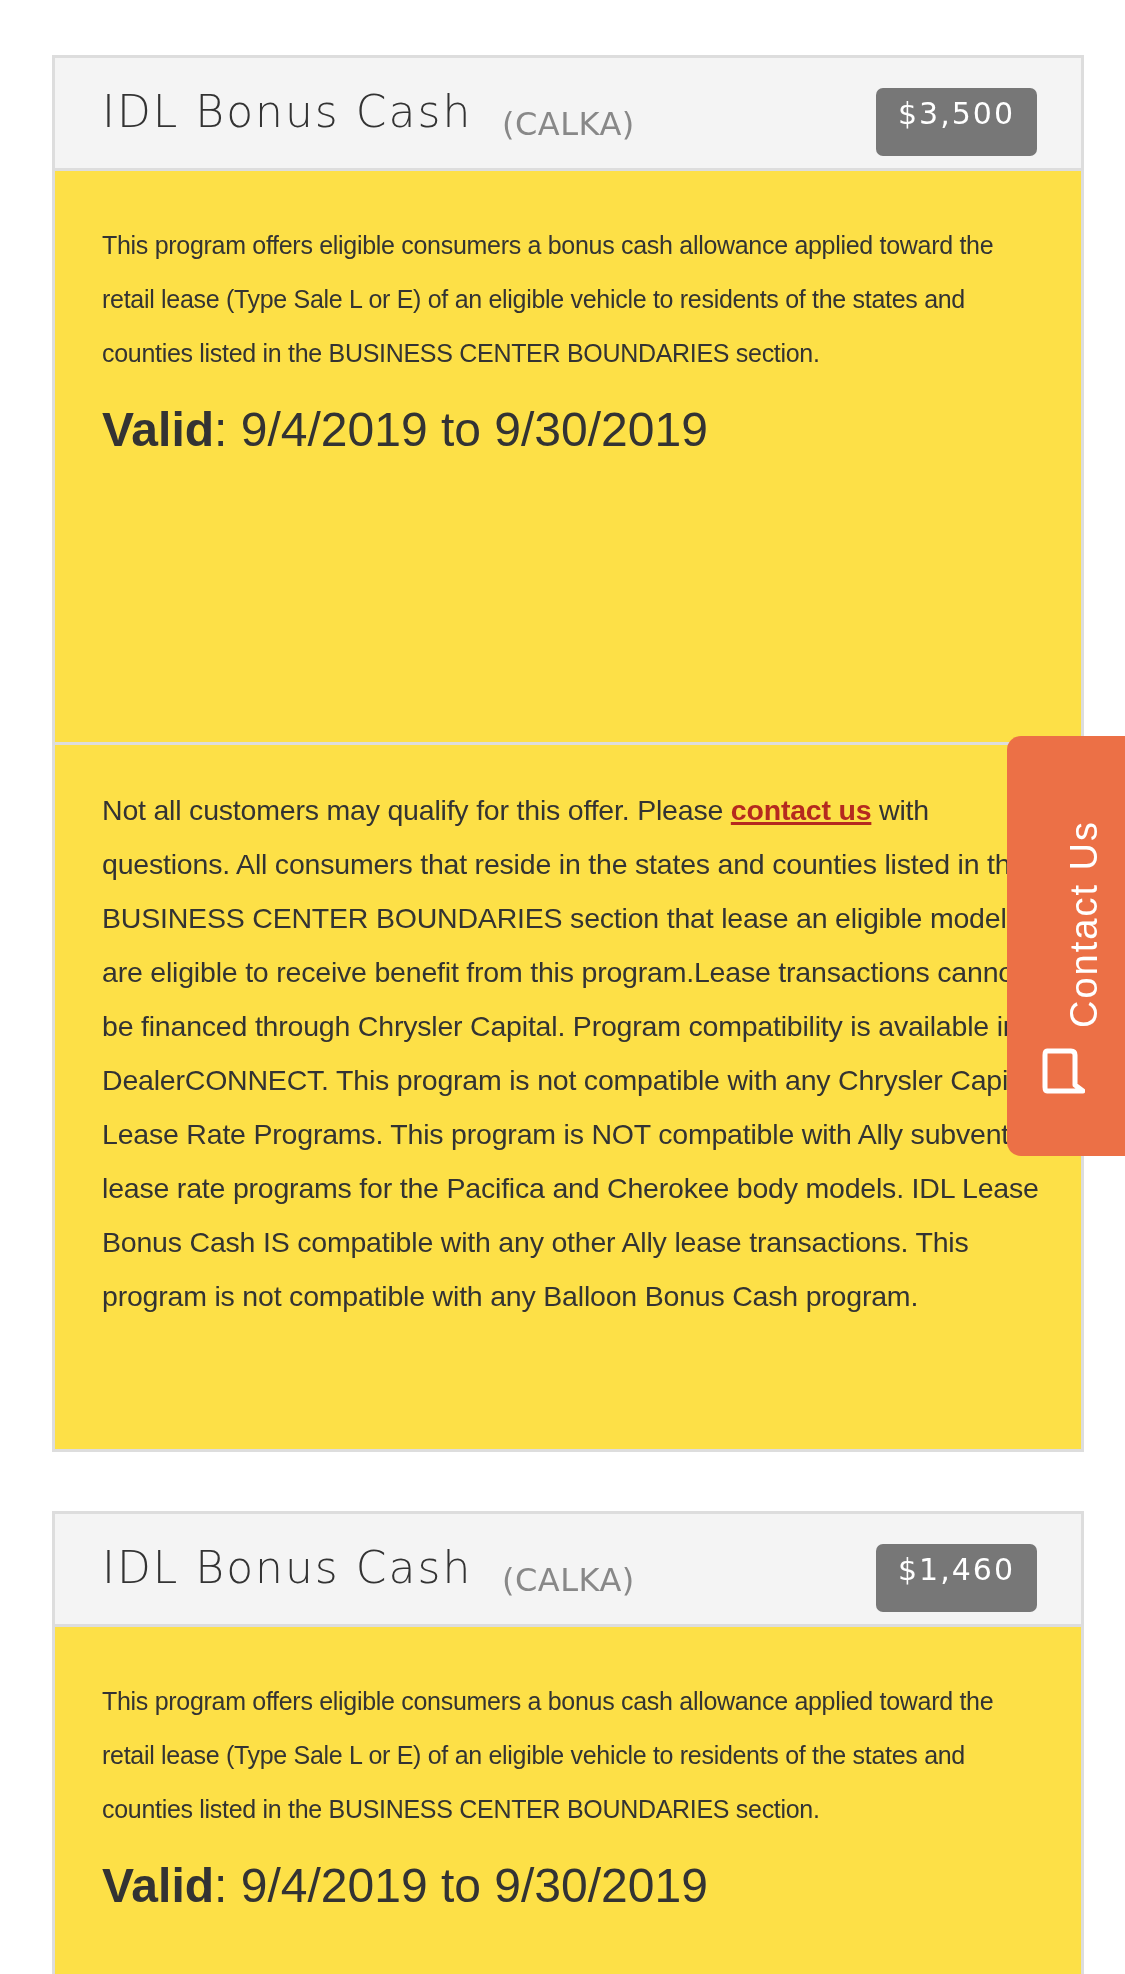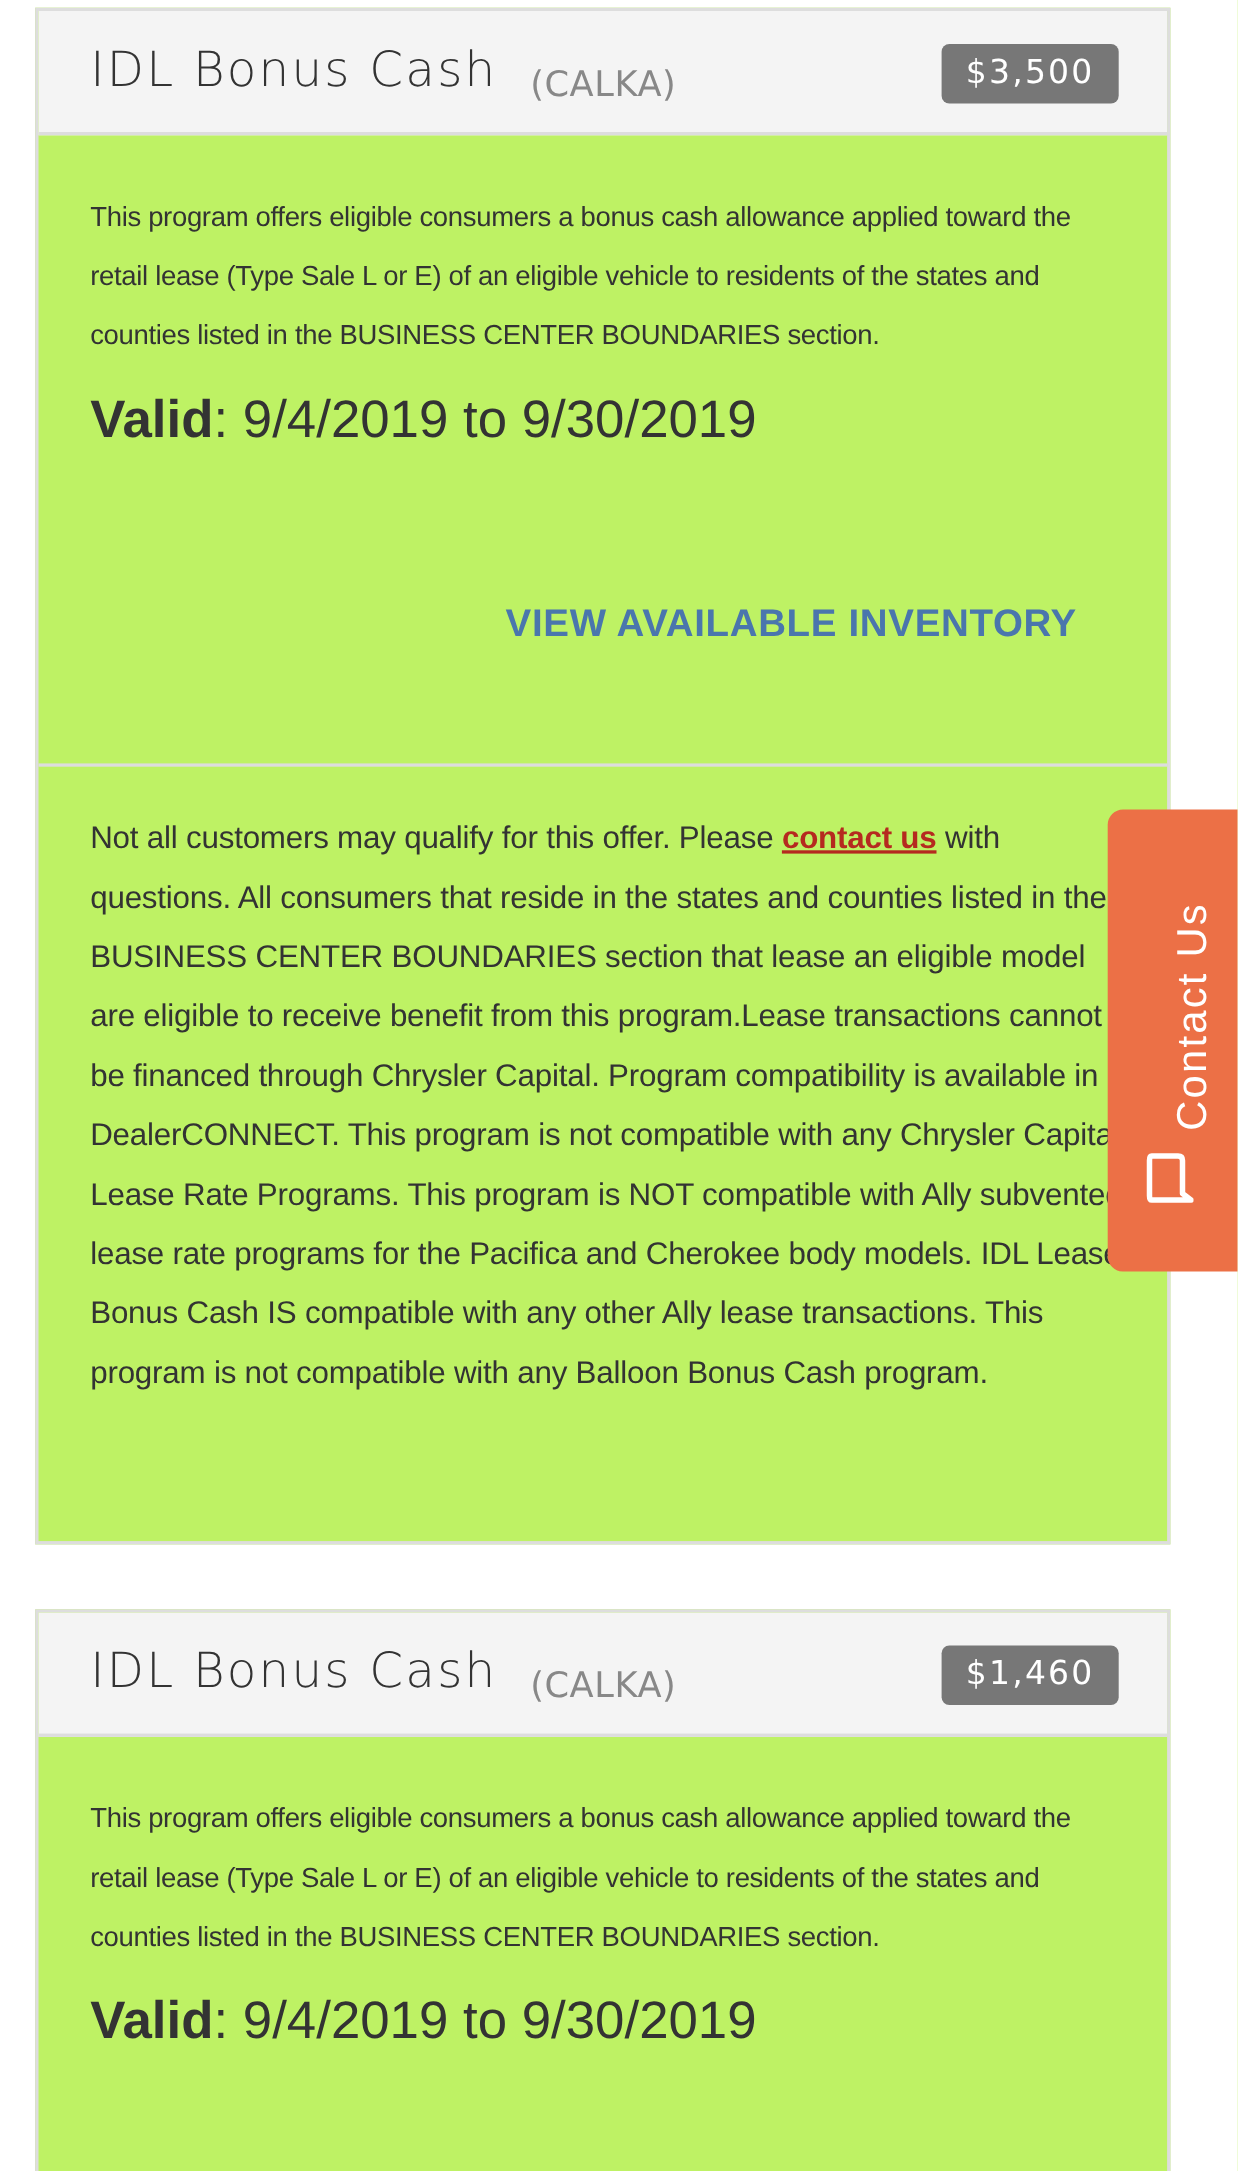--- a/index.html
+++ b/index.html
@@ -1,24 +1,25 @@
 <!DOCTYPE html>
 <html><head>
 <meta charset="utf-8">
 <style>
   * { box-sizing: border-box; margin: 0; padding: 0; }
   html, body { width: 1125px; height: 1974px; overflow: hidden; background: #ffffff; }
   body { font-family: "Liberation Sans", sans-serif; color: #333333; position: relative; }
 
   .card {
     position: absolute;
-    left: 32px;
+    left: 52px;
     width: 1032px;
     border: 3px solid #dddddd;
-    background: #bef264;
+    background: #fde047;
+    margin-top: 48px;
   }
   .card-1 { top: 7px; height: 1397px; }
   .card-2 { top: 1463px; height: 540px; }
 
   .card-header {
     background: #f4f4f4;
     height: 113px;
     border-bottom: 3px solid #dddddd;
     position: relative;
   }
@@ -39,21 +40,21 @@
     top: 47px;
     font-family: "DejaVu Sans", sans-serif;
     font-size: 32px;
     color: #888888;
     letter-spacing: 0.5px;
   }
   .amount-badge {
     position: absolute;
     right: 44px;
     top: 30px;
-    height: 54px;
+    height: 68px;
     padding: 0 22px;
     background: #777777;
     color: #ffffff;
     border-radius: 7px;
     font-family: "DejaVu Sans", sans-serif;
     font-size: 30px;
     letter-spacing: 2px;
     line-height: 52px;
   }
 
@@ -143,21 +144,20 @@
 
 <div class="card card-1">
   <div class="card-header">
     <span class="card-title">IDL Bonus Cash</span>
     <span class="card-code">(CALKA)</span>
     <span class="amount-badge">$3,500</span>
   </div>
   <div class="card-body">
     <p class="description">This program offers eligible consumers a bonus cash allowance applied toward the retail lease (Type Sale L or E) of an eligible vehicle to residents of the states and counties listed in the BUSINESS CENTER BOUNDARIES section.</p>
     <p class="valid-line"><span class="valid-label">Valid</span><span>: 9/4/2019 to 9/30/2019</span></p>
-    <a class="inventory-link">VIEW AVAILABLE INVENTORY</a>
   </div>
   <div class="disclaimer"><strong>Not all customers may qualify for this offer. Please </strong><a class="contact-link">contact us</a><strong> with questions.</strong><span> All consumers that reside in the states and counties listed in the BUSINESS CENTER BOUNDARIES section that lease an eligible model are eligible to receive benefit from this program.Lease transactions cannot be financed through Chrysler Capital. Program compatibility is available in DealerCONNECT. This program is not compatible with any Chrysler Capital Lease Rate Programs. This program is NOT compatible with Ally subvented lease rate programs for the Pacifica and Cherokee body models. IDL Lease Bonus Cash IS compatible with any other Ally lease transactions. This program is not compatible with any Balloon Bonus Cash program.</span></div>
 </div>
 
 <div class="card card-2">
   <div class="card-header">
     <span class="card-title">IDL Bonus Cash</span>
     <span class="card-code">(CALKA)</span>
     <span class="amount-badge">$1,460</span>
   </div>

